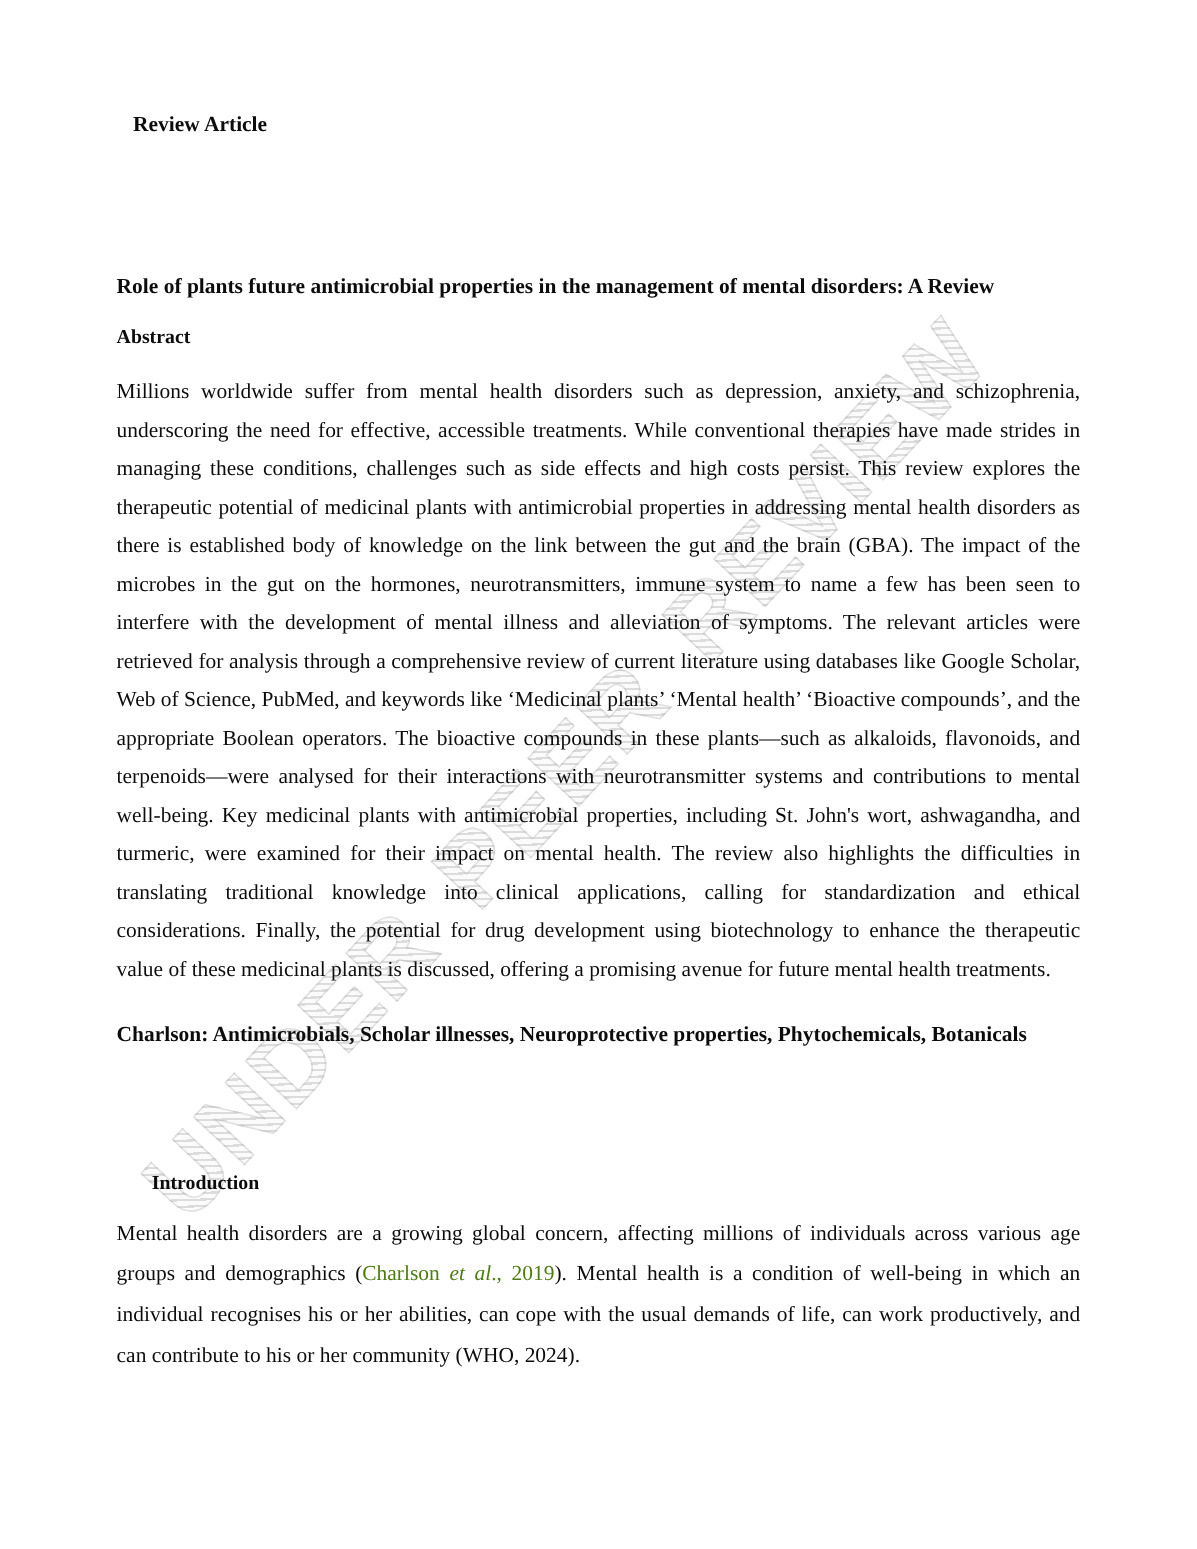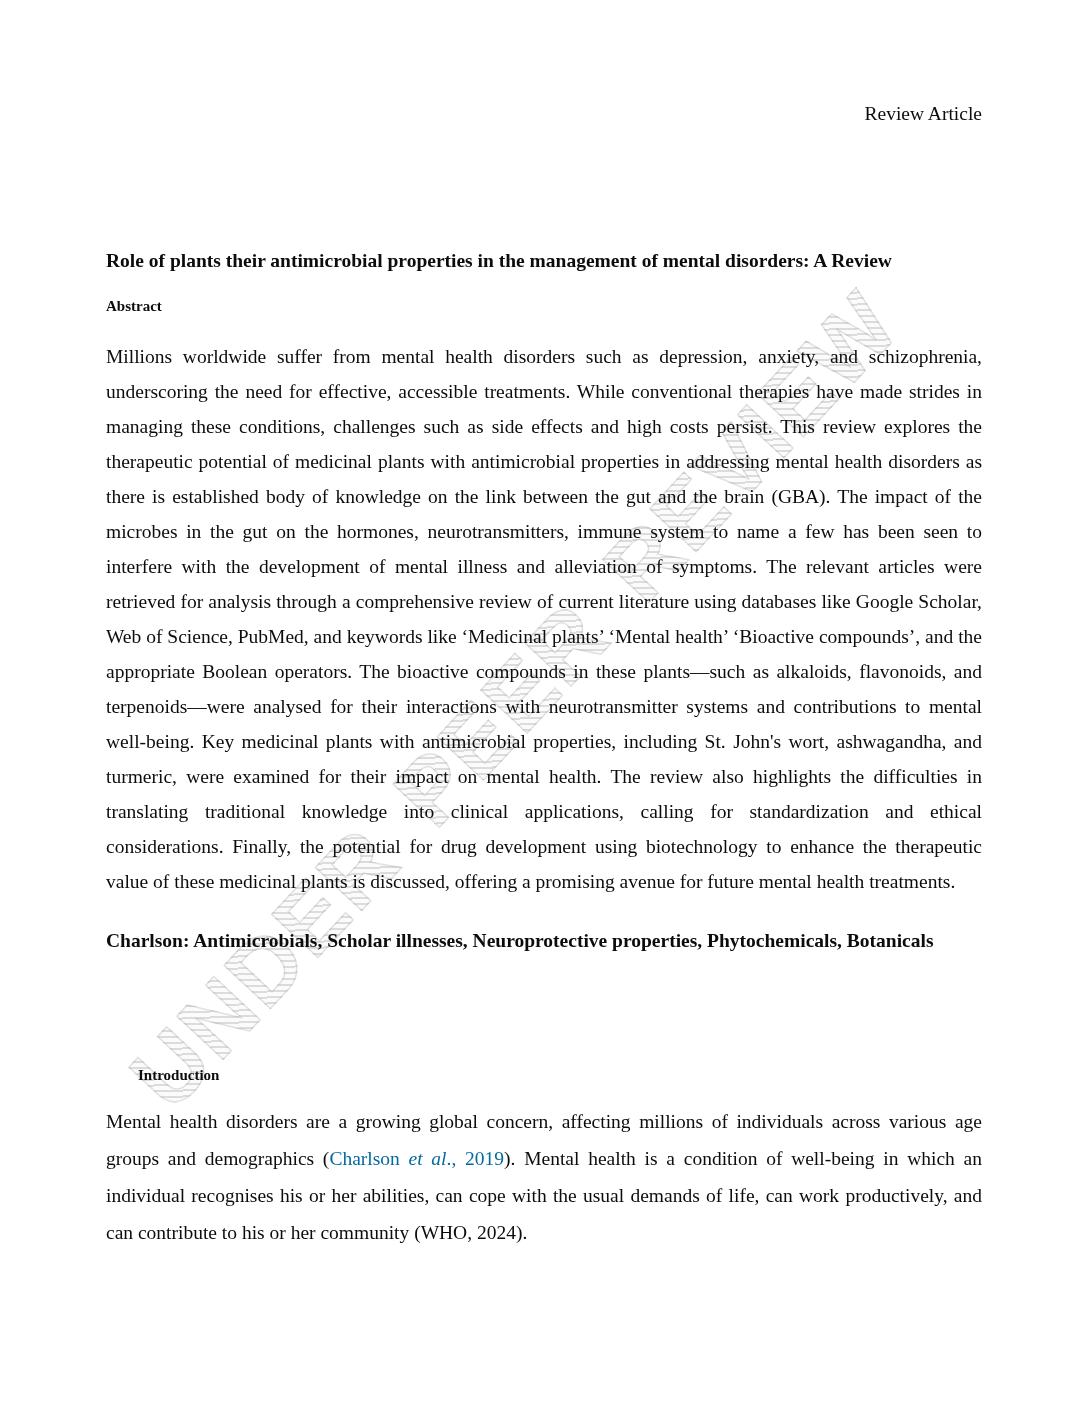--- a/index.html
+++ b/index.html
@@ -48,67 +48,66 @@
   }
   
   .doc {
     position: relative;
     z-index: 2;
     padding: 96px 106px 0 106px;
     font-size: 19.5px;
     line-height: 35px;
   }
   .article-type {
-    font-weight: normal;
+    font-weight: bold;
     margin: 0 0 112px 15px;
-    text-align: right;
   }
   .title {
     font-weight: bold;
     font-size: 19.5px;
     line-height: 35px;
     margin: 0 0 11px 0;
   }
   .heading {
     font-weight: bold;
-    font-size: 15px;
+    font-size: 18px;
     line-height: 35px;
     margin: 0;
   }
   .abstract-heading { margin-bottom: 15px; }
   .body-text { margin: 0; }
   .justify { text-align: justify; }
   .abstract-body { margin-bottom: 24px; }
   .keywords {
     font-weight: bold;
     margin: 0 0 100px 0;
   }
   .intro-heading {
     padding-left: 8px;
     margin-bottom: 10px;
     margin-left: 24px;
   }
   .intro-para { line-height: 37px; }
-  .citation { color: #0369a1; }
+  .citation { color: #4d7c0f; }
   .italic { font-style: italic; }
 </style>
 </head>
 <body>
 
 <div class="page">
 
   <div class="watermark">
     <span class="watermark-text">UNDER PEER REVIEW</span>
   </div>
 
   <div class="doc">
 
     <p class="article-type">Review Article</p>
 
-    <h1 class="title">Role of plants their antimicrobial properties in the management of mental disorders: A Review</h1>
+    <h1 class="title">Role of plants future antimicrobial properties in the management of mental disorders: A Review</h1>
 
     <h2 class="heading abstract-heading">Abstract</h2>
 
     <p class="body-text justify abstract-body">Millions worldwide suffer from mental health disorders such as depression, anxiety, and schizophrenia, underscoring the need for effective, accessible treatments. While conventional therapies have made strides in managing these conditions, challenges such as side effects and high costs persist. This review explores the therapeutic potential of medicinal plants with antimicrobial properties in addressing mental health disorders as there is established body of knowledge on the link between the gut and the brain (GBA). The impact of the microbes in the gut on the hormones, neurotransmitters, immune system to name a few has been seen to interfere with the development of mental illness and alleviation of symptoms.  The relevant articles were retrieved for analysis through a comprehensive review of current literature using databases like Google Scholar, Web of Science, PubMed, and keywords like ‘Medicinal plants’ ‘Mental health’ ‘Bioactive compounds’, and the appropriate Boolean operators. The bioactive compounds in these plants—such as alkaloids, flavonoids, and terpenoids—were analysed for their interactions with neurotransmitter systems and contributions to mental well-being. Key medicinal plants with antimicrobial properties, including St. John's wort, ashwagandha, and turmeric, were examined for their impact on mental health. The review also highlights the difficulties in translating traditional knowledge into clinical applications, calling for standardization and ethical considerations. Finally, the potential for drug development using biotechnology to enhance the therapeutic value of these medicinal plants is discussed, offering a promising avenue for future mental health treatments.</p>
 
     <p class="keywords"><span>Charlson:</span><span> Antimicrobials, Scholar illnesses, Neuroprotective properties, Phytochemicals, Botanicals</span></p>
 
     <h2 class="heading intro-heading">Introduction</h2>
 
     <p class="body-text justify intro-para"><span>Mental health disorders are a growing global concern, affecting millions of individuals across various age groups and demographics (</span><span class="citation"><span>Charlson </span><span class="italic">et al</span><span>., 2019</span></span><span>). Mental health is a condition of well-being in which an individual recognises his or her abilities, can cope with the usual demands of life, can work productively, and can contribute to his or her community (WHO, 2024).</span></p>

